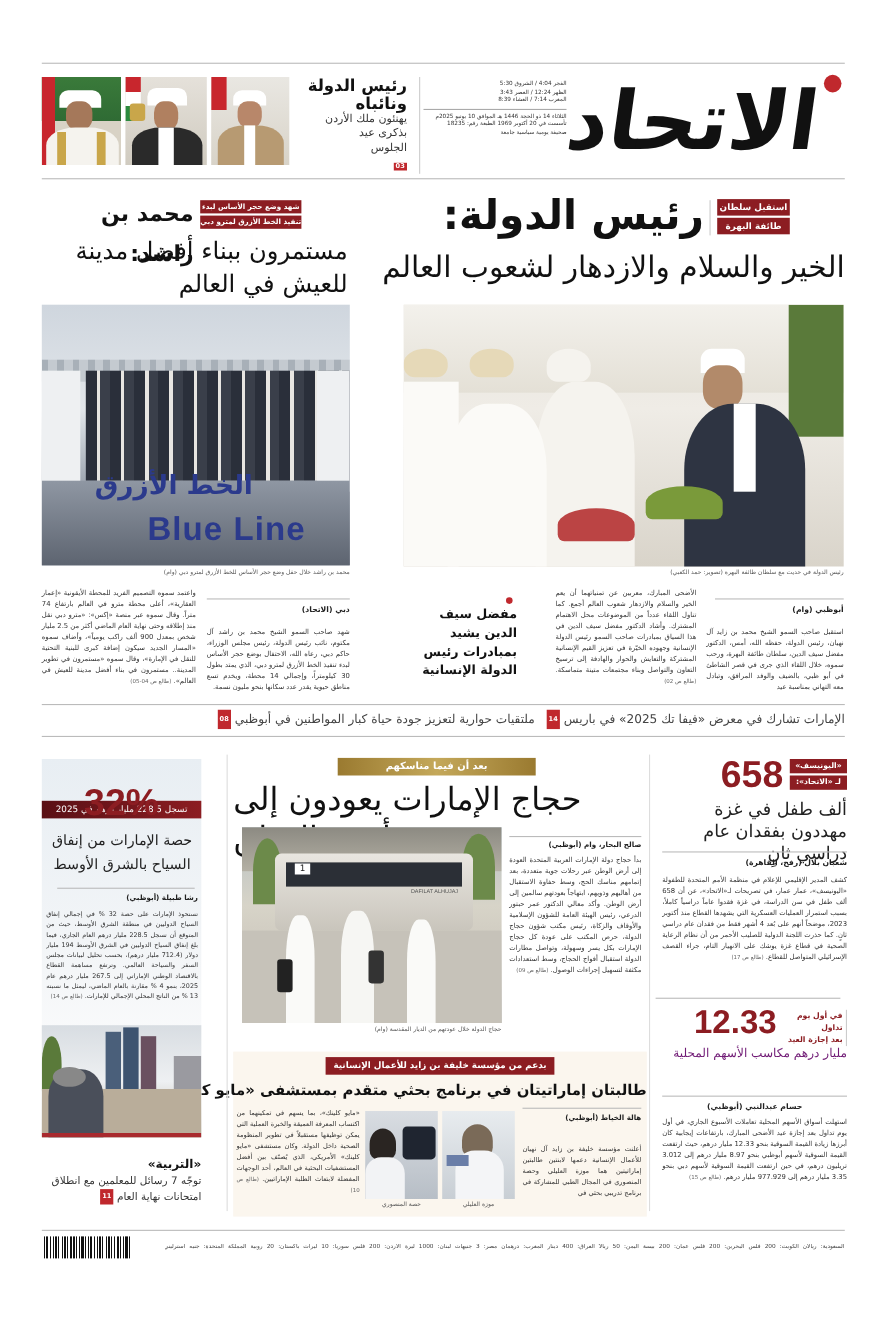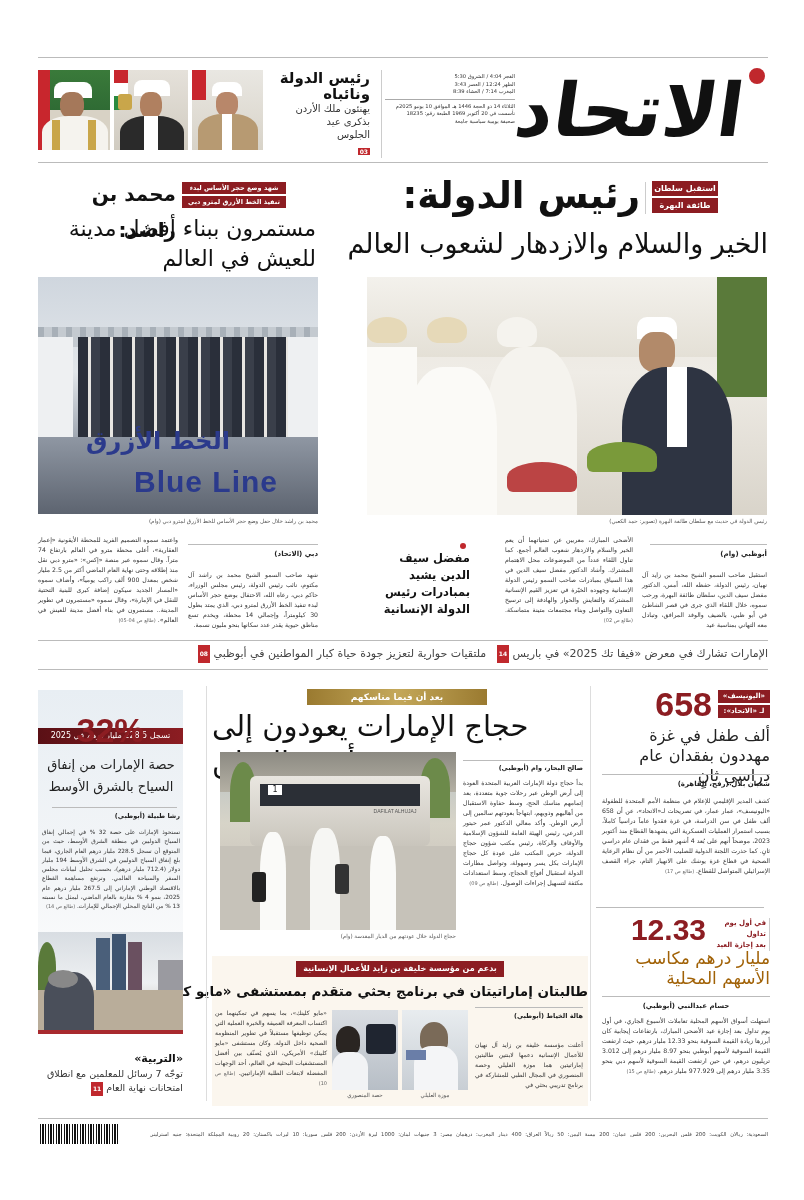--- a/index.html
+++ b/index.html
@@ -97,21 +97,21 @@
 <div class="hr" style="top:544px;left:650px;width:117px"></div>
 <div class="abs byline" style="left:650px;top:550px;width:117px;text-align:right">أبوظبي (وام)</div>
 <div class="abs body-txt" style="left:642px;top:570px;width:125px">استقبل صاحب السمو الشيخ محمد بن زايد آل نهيان، رئيس الدولة، حفظه الله، أمس، الدكتور مفضل سيف الدين، سلطان طائفة البهرة، ورحب سموه، خلال اللقاء الذي جرى في قصر الشاطئ في أبو ظبي، بالضيف والوفد المرافق، وتبادل معه التهاني بمناسبة عيد</div>
 <div class="abs body-txt" style="left:505px;top:535px;width:128px">
   <span>الأضحى المبارك، معربين عن تمنياتهما أن يعم الخير والسلام والازدهار شعوب العالم أجمع. كما تناول اللقاء عدداً من الموضوعات محل الاهتمام المشترك. وأشاد الدكتور مفضل سيف الدين في هذا السياق بمبادرات صاحب السمو رئيس الدولة الإنسانية وجهوده الخيّرة في تعزيز القيم الإنسانية المشتركة والتعايش والحوار والهادفة إلى ترسيخ التعاون والتواصل وبناء مجتمعات متينة متماسكة.</span>
   <span class="ref">(طالع ص 02)</span>
 </div>
 <div class="abs" style="left:460px;top:543px;width:6px;height:6px;border-radius:50%;background:#c0282d"></div>
 <div class="abs" style="left:380px;top:550px;width:90px;text-align:right;font-size:11.5px;font-weight:bold;line-height:17px;color:#111">مفضل سيف الدين يشيد بمبادرات رئيس الدولة الإنسانية</div>
 
-<div class="abs" style="left:182px;top:182px;width:104px">
+<div class="abs" style="left:182px;top:182px;width:92px">
   <div class="tag-red" style="font-size:6.5px;line-height:12px;margin-bottom:2px">شهد وضع حجر الأساس لبدء</div>
   <div class="tag-red" style="font-size:6.5px;line-height:12px">تنفيذ الخط الأزرق لمترو دبي</div>
 </div>
 
 <div class="abs" style="left:36px;top:176px;width:140px;font-size:20px;font-weight:bold;color:#111;line-height:36px">محمد بن راشد:</div>
 <div class="abs" style="left:36px;top:214px;width:280px;text-align:right;font-size:22px;color:#111;line-height:30px">مستمرون ببناء أفضل مدينة للعيش في العالم</div>
 
 <div class="ph" style="left:38px;top:277px;width:280px;height:237px;background:linear-gradient(180deg,#cfd6de 0%,#e2e6ea 40%,#9aa2ad 70%,#6b7280 100%)">
   <div style="position:absolute;left:0;top:50px;width:280px;height:20px;background:repeating-linear-gradient(90deg,#a8b0b8 0 6px,#c4cad0 6px 14px)"></div>
   <div style="position:absolute;left:40px;top:60px;width:240px;height:100px;background:repeating-linear-gradient(90deg,#2a2f3a 0 10px,#e8e6e2 10px 13px,#3a3f4a 13px 22px)"></div>
@@ -156,21 +156,21 @@
   </div>
 </div>
 
 <div class="hr" style="top:907px;left:596px;width:168px"></div>
 <div class="abs" style="left:595px;top:912px;width:175px">
   <div class="abs" style="right:0;top:6px;width:58px;text-align:right;font-size:7px;line-height:11px;font-weight:bold;color:#8c1d22;border-right:1px solid #ccc;padding-right:3px">
     <div>في أول يوم تداول</div>
     <div>بعد إجازة العيد</div>
   </div>
   <div class="abs num-red" style="right:64px;top:0;font-size:30px;line-height:36px">12.33</div>
-  <div class="abs" style="right:0;top:36px;width:170px;text-align:right;font-size:17px;line-height:20px;color:#a16207">مليار درهم مكاسب الأسهم المحلية</div>
+  <div class="abs" style="right:0;top:36px;width:170px;text-align:right;font-size:11px;line-height:20px;color:#701a75">مليار درهم مكاسب الأسهم المحلية</div>
   <div class="abs" style="right:0;top:84px;width:168px;height:1px;background:#bbb"></div>
   <div class="abs byline" style="right:0;top:90px;width:168px;text-align:center">حسام عبدالنبي (أبوظبي)</div>
   <div class="abs body-txt" style="right:0;top:104px;width:168px">
     <span>استهلت أسواق الأسهم المحلية تعاملات الأسبوع الجاري، في أول يوم تداول بعد إجازة عيد الأضحى المبارك، بارتفاعات إيجابية كان أبرزها زيادة القيمة السوقية بنحو 12.33 مليار درهم، حيث ارتفعت القيمة السوقية لأسهم أبوظبي بنحو 8.97 مليار درهم إلى 3.012 تريليون درهم، في حين ارتفعت القيمة السوقية لأسهم دبي بنحو 3.35 مليار درهم إلى 977.929 مليار درهم.</span>
     <span class="ref">(طالع ص 15)</span>
   </div>
 </div>
 
 <div class="abs" style="left:307px;top:689px;width:180px;height:16px;background:linear-gradient(90deg,#9a7a30,#c4a85a,#9a7a30);color:#fff;font-size:9px;font-weight:bold;text-align:center;line-height:16px">بعد أن فيما مناسكهم</div>
 <div class="abs" style="left:212px;top:708px;width:374px;text-align:left;font-size:29px;line-height:36px;color:#111">حجاج الإمارات يعودون إلى أرض الوطن</div>

